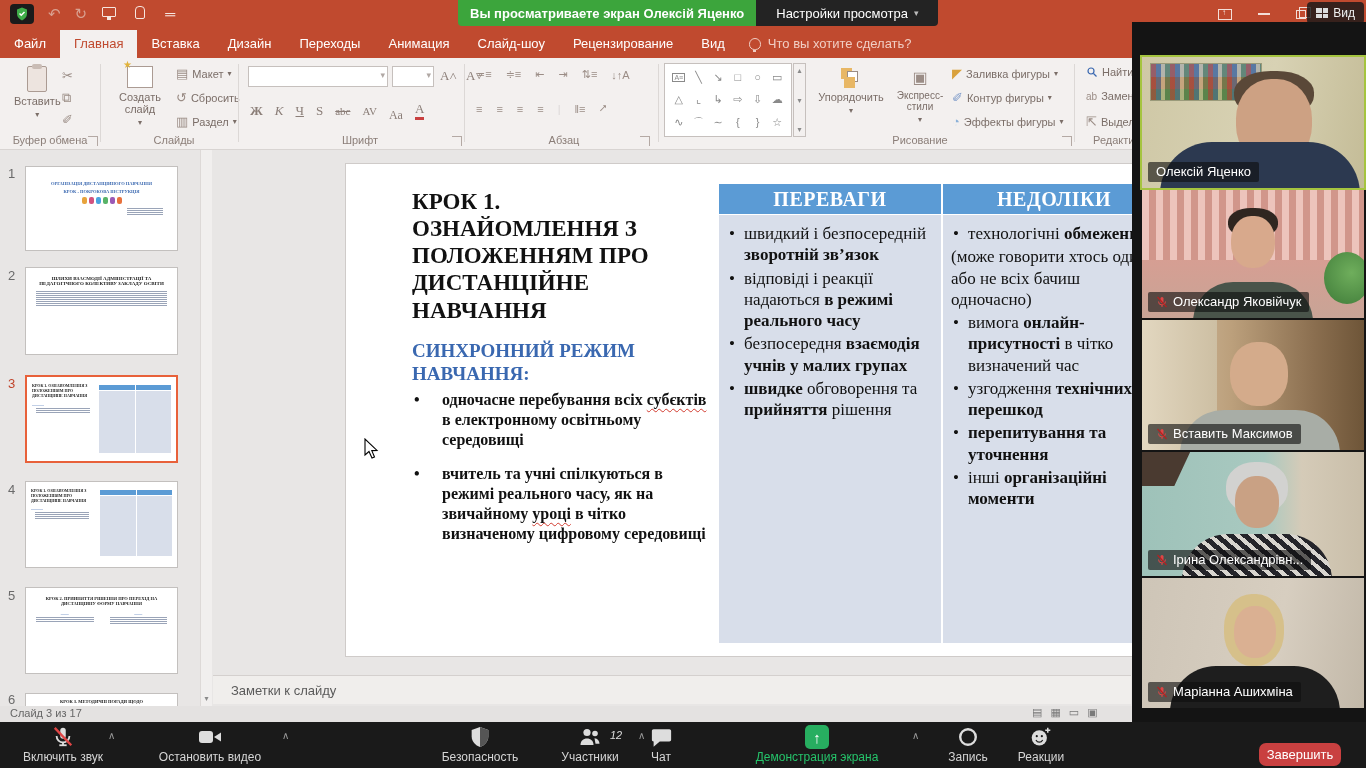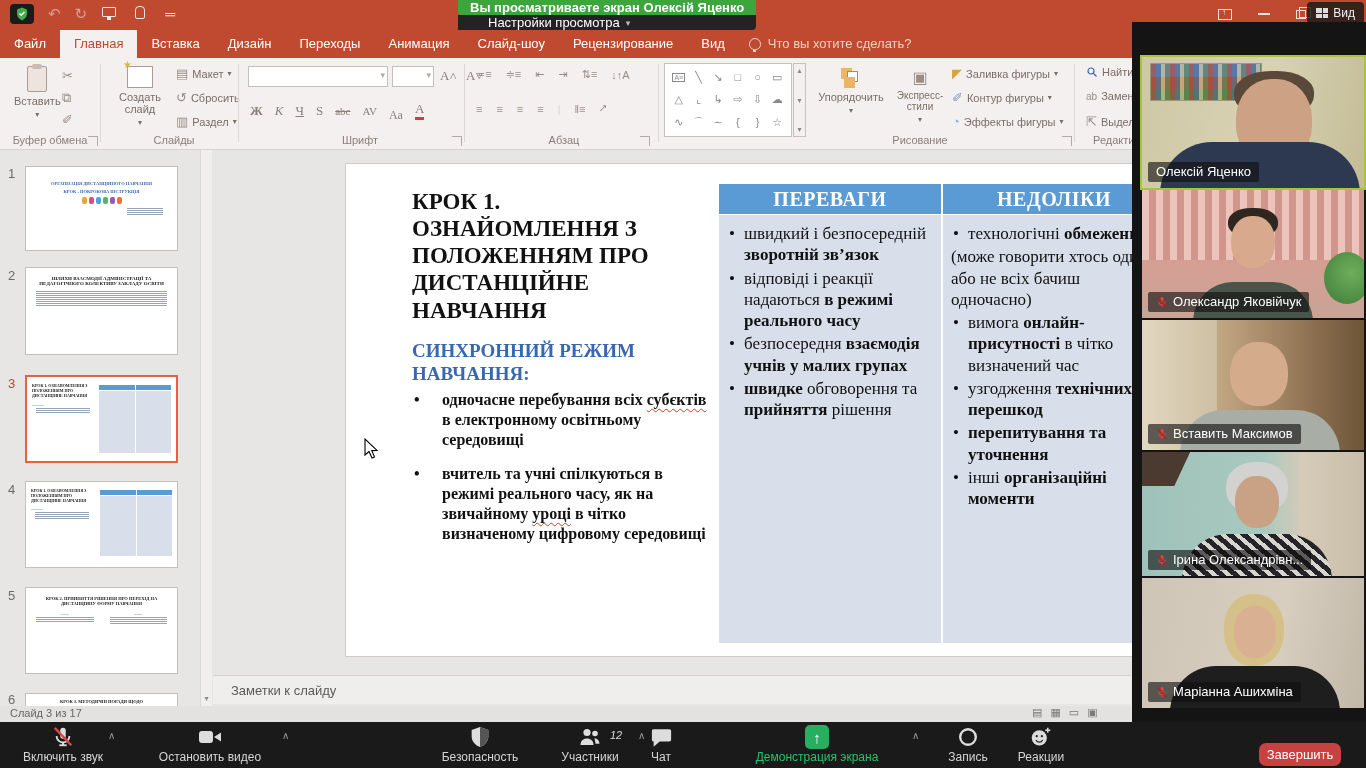--- a/index.html
+++ b/index.html
@@ -12,24 +12,24 @@
   .qat { position:absolute; left:10px; top:2px; display:flex; align-items:center; gap:14px; height:24px; }
   .appbadge { width:24px; height:20px; background:#1b1b1b; border-radius:4px; display:flex; align-items:center; justify-content:center; }
   .appbadge svg { display:block; }
   .qat .dim { color:#d9a090; font-size:15px; }
   .qat .lit { color:#f7e6e0; font-size:14px; }
   .qicon { width:18px; height:16px; position:relative; }
   .mon { position:absolute; left:1px; top:1px; width:14px; height:10px; border:1.5px solid #f7e6e0; border-radius:1px; }
   .mon:after { content:""; position:absolute; left:4px; top:9px; width:4px; height:3px; background:#f7e6e0; }
   .touch { position:absolute; left:2px; top:0; width:10px; height:13px; border:1.5px solid #f7e6e0; border-radius:4px 4px 2px 2px; }
 
-  .banner-wrap { position:absolute; left:458px; top:0; height:26px; display:flex; z-index:5;flex-direction:column; }
+  .banner-wrap { position:absolute; left:458px; top:0; height:26px; display:flex; z-index:5; }
   .banner-green { background:#3CA53C; color:#fff; font-size:13px; font-weight:bold;
                   padding:0 12px; display:flex; align-items:center; border-radius:0 0 0 4px; }
-  .banner-settings { background:#232323; color:#fff; font-size:13px; padding:0 30px;
+  .banner-settings { background:#232323; color:#fff; font-size:13px; padding:0 20px;
                   display:flex; align-items:center; gap:6px; border-radius:0 0 4px 0; cursor:default; }
   .banner-settings .car { font-size:9px; color:#bbb; }
 
   .winctrl { position:absolute; right:60px; top:0; height:28px; display:flex; align-items:center; gap:26px; z-index:4; }
   .wc-ribbon { width:14px; height:11px; border:1.2px solid #f3ded8; position:relative; }
   .wc-ribbon:after { content:"\2191"; position:absolute; left:3px; top:-2px; font-size:8px; color:#f3ded8; }
   .wc-min { width:12px; height:2px; background:#f3ded8; }
   .wc-rest { width:10px; height:9px; border:1.2px solid #f3ded8; position:relative; }
   .wc-rest:after { content:""; position:absolute; left:2px; top:-4px; width:10px; height:9px; border:1.2px solid #f3ded8; }
   .wc-close { position:absolute; right:14px; top:6px; color:#f3ded8; font-size:14px; z-index:4; }

